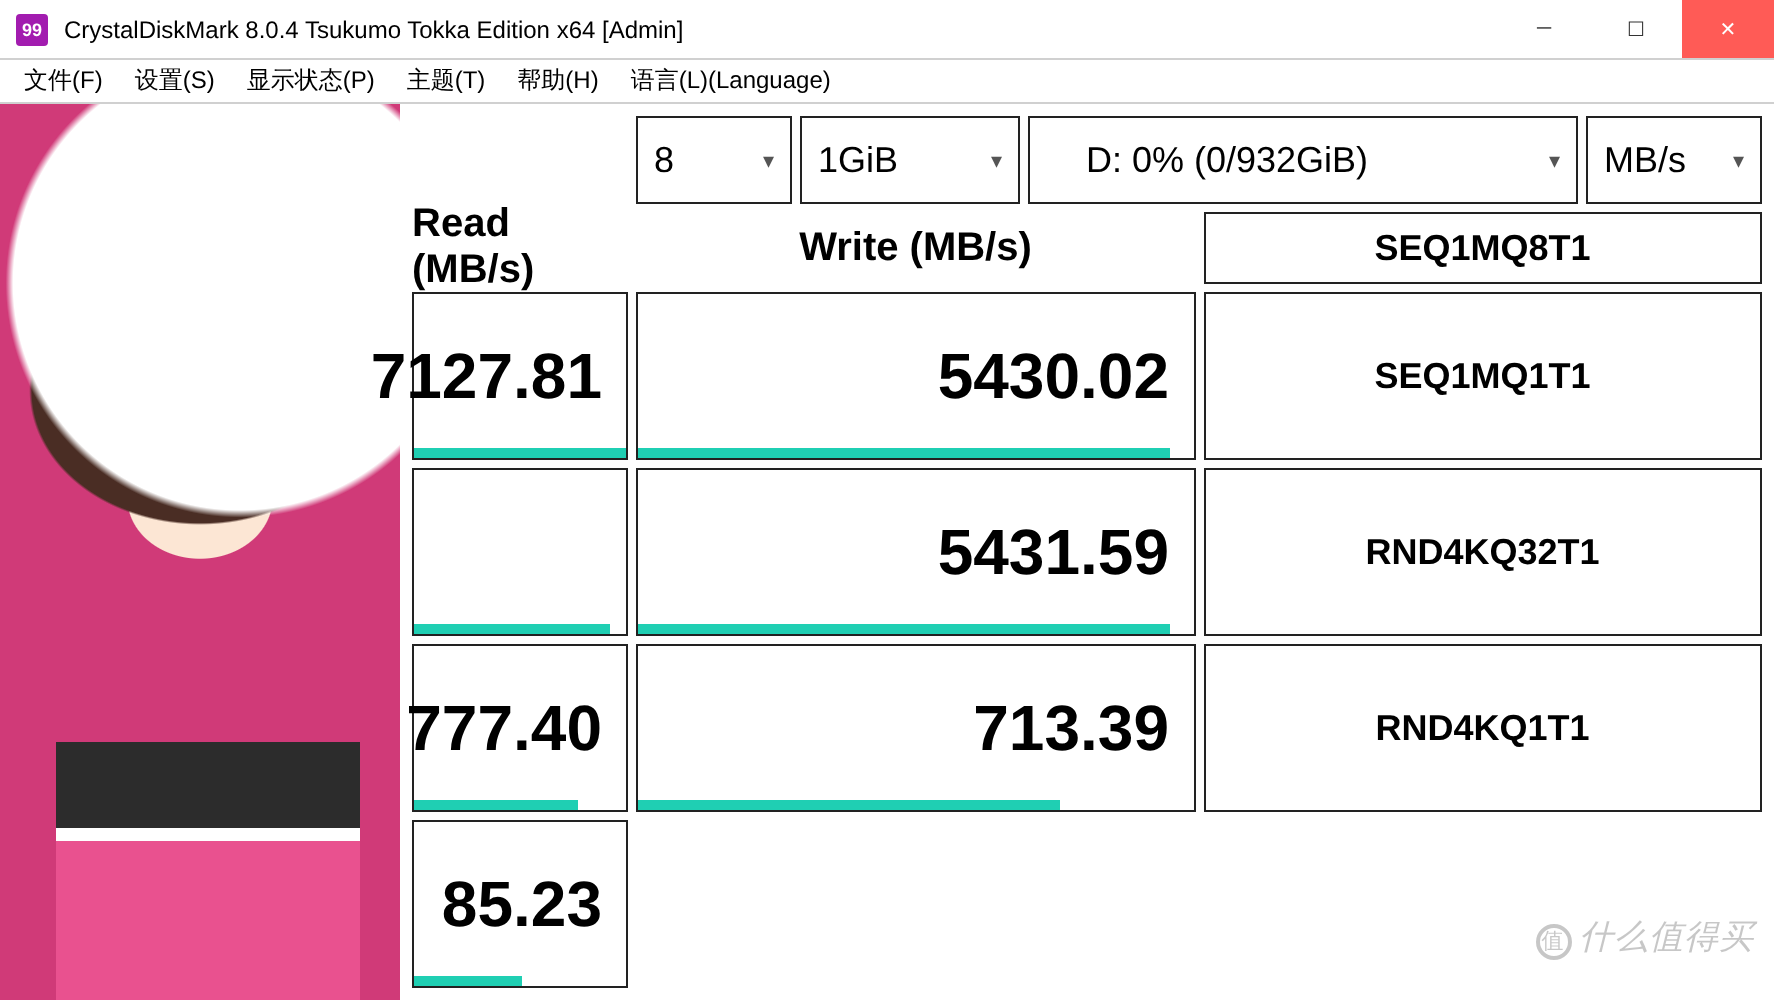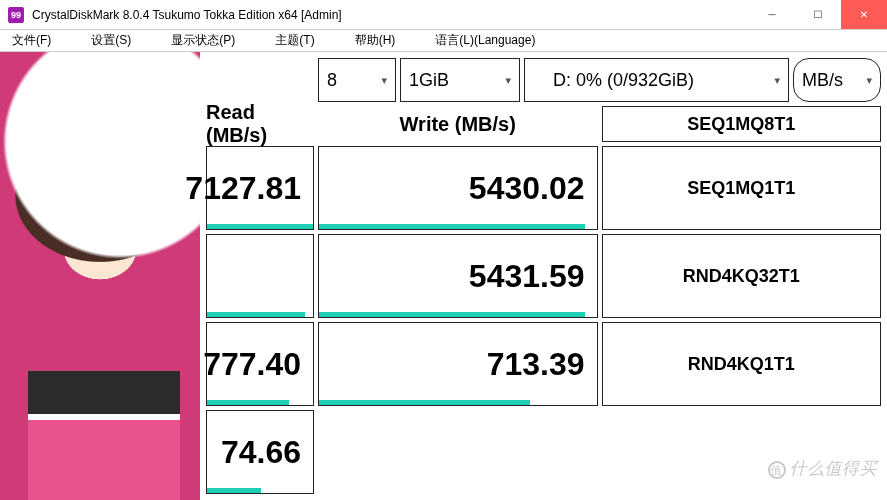--- a/index.html
+++ b/index.html
@@ -39,21 +39,20 @@
 .win-btn:not(.close) { color: #333; }
 
 .menubar {
   height: 22px;
   display: flex;
   align-items: center;
   font-size: 12px;
   color: #000;
   padding: 0 4px;
   border-bottom: 1px solid #d0d0d0;
-  gap: 24px;
 }
 .menu-item { padding: 2px 8px; }
 
 .content {
   height: calc(500px - 52px);
   display: flex;
   background: #fff;
 }
 .sidebar-image {
   width: 200px;
@@ -108,23 +107,23 @@
 }
 .sel {
   border: 1px solid #222;
   display: flex; align-items: center; justify-content: space-between;
   padding: 0 8px;
   font-size: 18px;
   background: #fff;
 }
 .sel .chev { font-size: 11px; color: #555; }
 .sel.n { width: 78px; }
-.sel.size { width: 120px; }
+.sel.size { width: 110px; }
 .sel.drive { flex: 1; padding-left: 28px; }
-.sel.unit { width: 88px; border-radius: 16px; }
+.sel.unit { width: 88px; }
 .hdr {
   font-size: 20px;
   font-weight: bold;
   border: none;
 }
 .row-label {
   flex-direction: row;
   font-size: 18px;
   font-weight: bold;
   line-height: 1.15;
@@ -248,21 +247,21 @@
     <div class="cell val">
       <span>713.39</span>
       <div class="bar" style="width:76%"></div>
     </div>
 
     <div class="cell row-label">
       <span>RND4K</span>
       <span>Q1T1</span>
     </div>
     <div class="cell val">
-      <span>74.66</span>
+      <span>85.23</span>
       <div class="bar" style="width:51%"></div>
     </div>
   </div>
 </div>
 
 <div class="watermark">
   <span class="circ">值</span><span>什么值得买</span>
 </div>
 
 </body></html>

